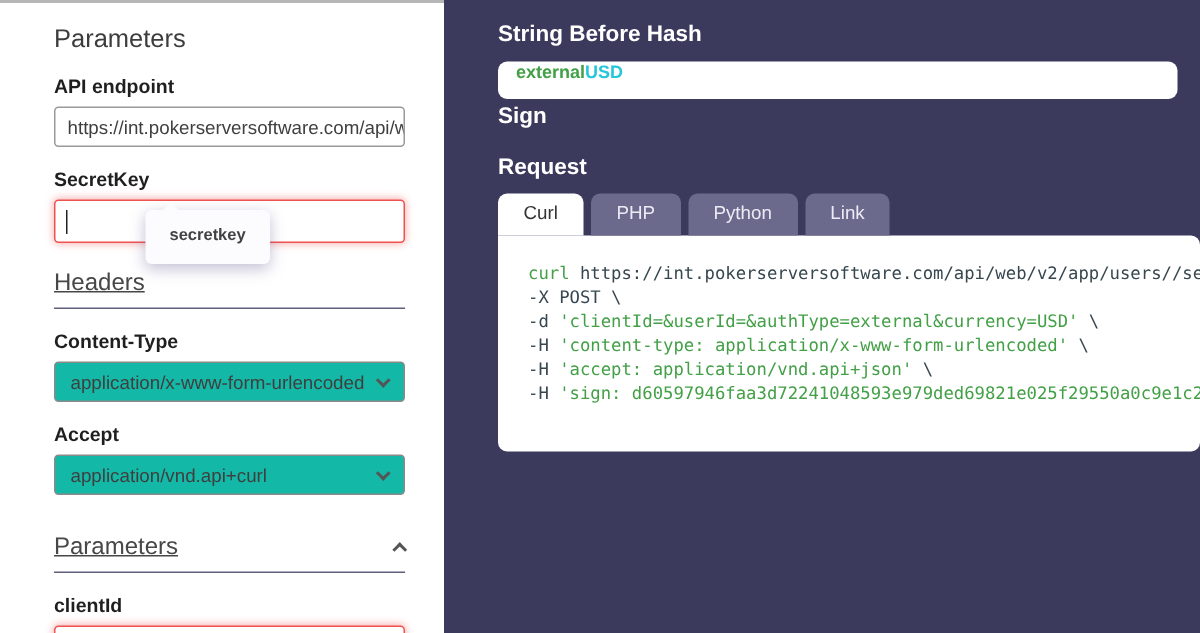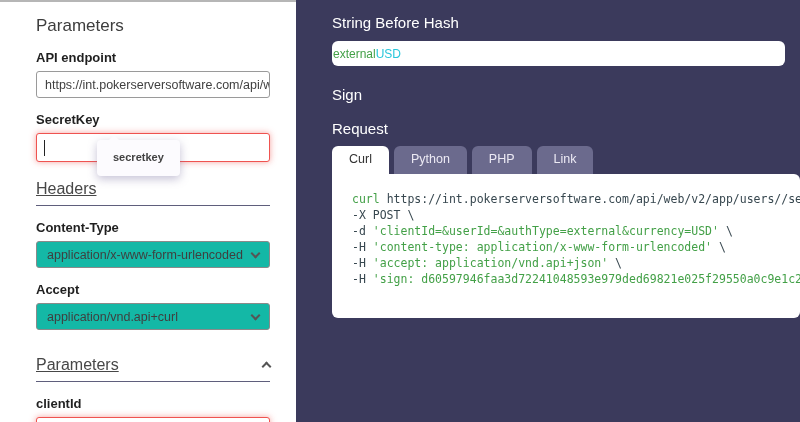--- a/index.html
+++ b/index.html
@@ -75,27 +75,27 @@
     content:''; position:absolute; top:-5px; left:11px;
     border-left:6px solid transparent; border-right:6px solid transparent;
     border-bottom:6px solid #fcfbfe;
   }
 
   
   .right-panel {
     flex:1; height:422px; background:#3b3a5c;
     padding:12px 0 0 36px; overflow:hidden; position:relative;
   }
-  .rp-title { color:#ffffff; font-size:15px; font-weight:400; margin:0; }
-  .mt1 { margin-top:2px; } .mt2 { margin-top:20px; } .mt3 { margin-top:17px; }
+  .rp-title { color:#ffffff; font-size:15px; font-weight:700; margin:0; }
+  .mt1 { margin-top:2px; } .mt2 { margin-top:3px; } .mt3 { margin-top:17px; }
   .value-box {
     margin-top:10px; width:453px; height:25px;
     background:#fff; border-radius:6px;
-    display:flex; align-items:center; padding:0 1px;
-    font-size:12px; color:#333; overflow:hidden; white-space:nowrap;
+    display:flex; align-items:flex-start; padding:0 12px;
+    font-size:12px; color:#333; overflow:hidden; white-space:nowrap;font-weight:bold;
   }
   .tabs { display:flex; gap:5px; margin-top:9px; height:28px; }
   .tab {
     padding:6px 17px 0; font-size:12.5px;
     border-radius:6px 6px 0 0;
     background:#6b6a8d; color:#eceaf4; cursor:pointer;
   }
   .tab.active { background:#ffffff; color:#333333; }
   .code-block {
     background:#ffffff; border-radius:0 6px 6px 6px;
@@ -164,20 +164,20 @@
     <div class="value-box" id="sbh-box">
         <span style="color: rgb(67, 160, 71);">external</span>
         <span style="color: rgb(38, 198, 218);">USD</span>
       </div>
 
     <div class="rp-title mt2">Sign</div>
 
     <div class="rp-title mt3">Request</div>
     <div class="tabs" id="tabs-row">
         <div class="tab active">Curl</div>
+        <div class="tab">PHP</div>
         <div class="tab">Python</div>
-        <div class="tab">PHP</div>
         <div class="tab">Link</div>
       </div>
     <div class="code-block" id="code-block"><div class="code-line"><span style="color: rgb(67, 160, 71);">curl</span><span style="color: rgb(55, 71, 79);"> https://int.pokerserversoftware.com/api/web/v2/app/users//sessions</span></div><div class="code-line"><span style="color: rgb(55, 71, 79);">-X POST \</span></div><div class="code-line"><span style="color: rgb(55, 71, 79);">-d </span><span style="color: rgb(67, 160, 71);">'clientId=&amp;userId=&amp;authType=external&amp;currency=USD'</span><span style="color: rgb(55, 71, 79);"> \</span></div><div class="code-line"><span style="color: rgb(55, 71, 79);">-H </span><span style="color: rgb(67, 160, 71);">'content-type: application/x-www-form-urlencoded'</span><span style="color: rgb(55, 71, 79);"> \</span></div><div class="code-line"><span style="color: rgb(55, 71, 79);">-H </span><span style="color: rgb(67, 160, 71);">'accept: application/vnd.api+json'</span><span style="color: rgb(55, 71, 79);"> \</span></div><div class="code-line"><span style="color: rgb(55, 71, 79);">-H </span><span style="color: rgb(67, 160, 71);">'sign: d60597946faa3d72241048593e979ded69821e025f29550a0c9e1c240ba44207'</span></div></div>
   </div>
 
 </div>
 
 </body></html>

